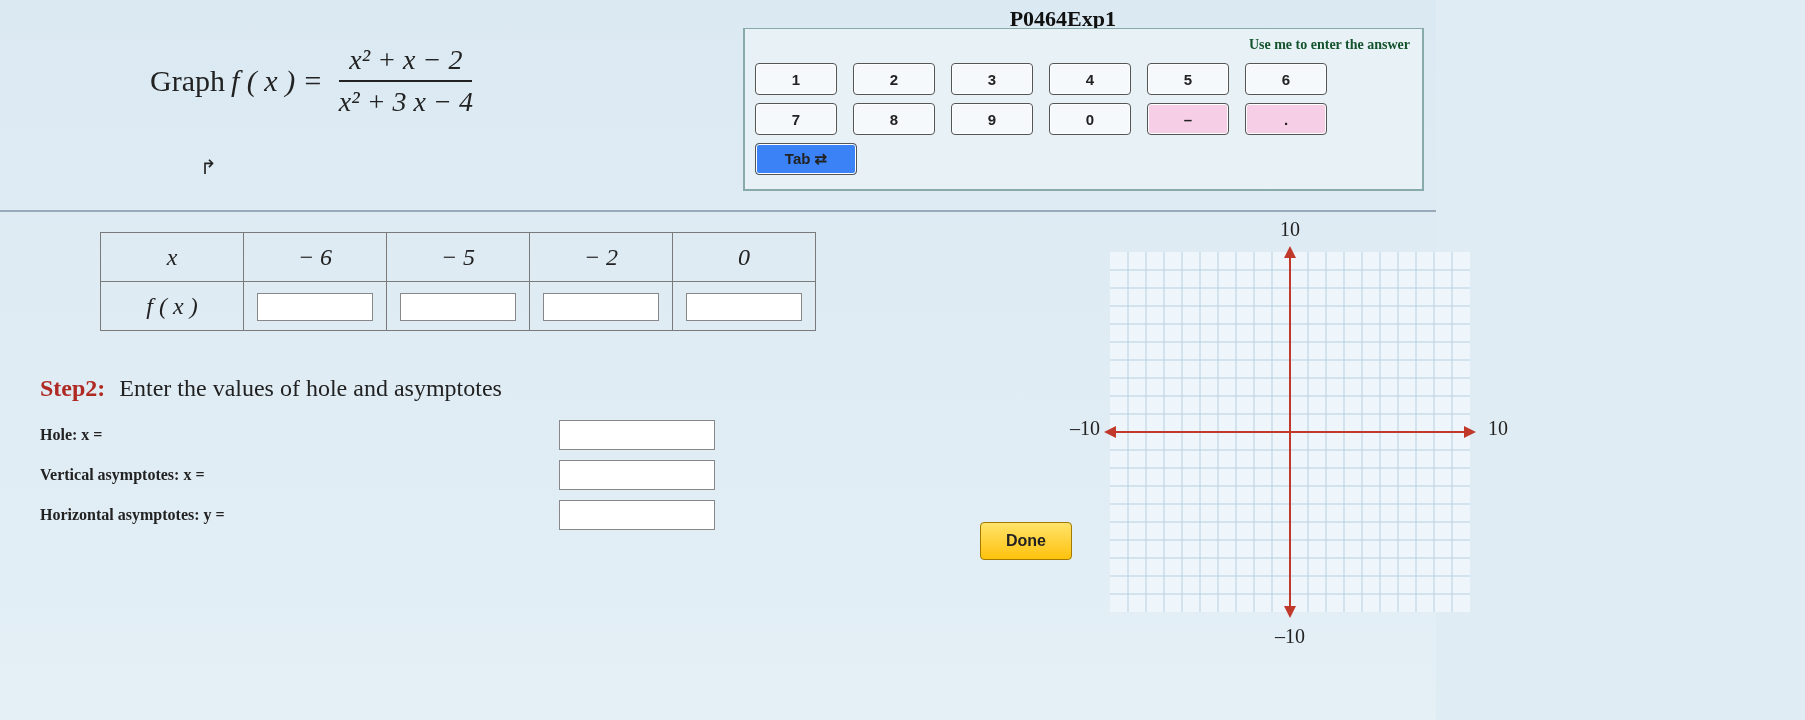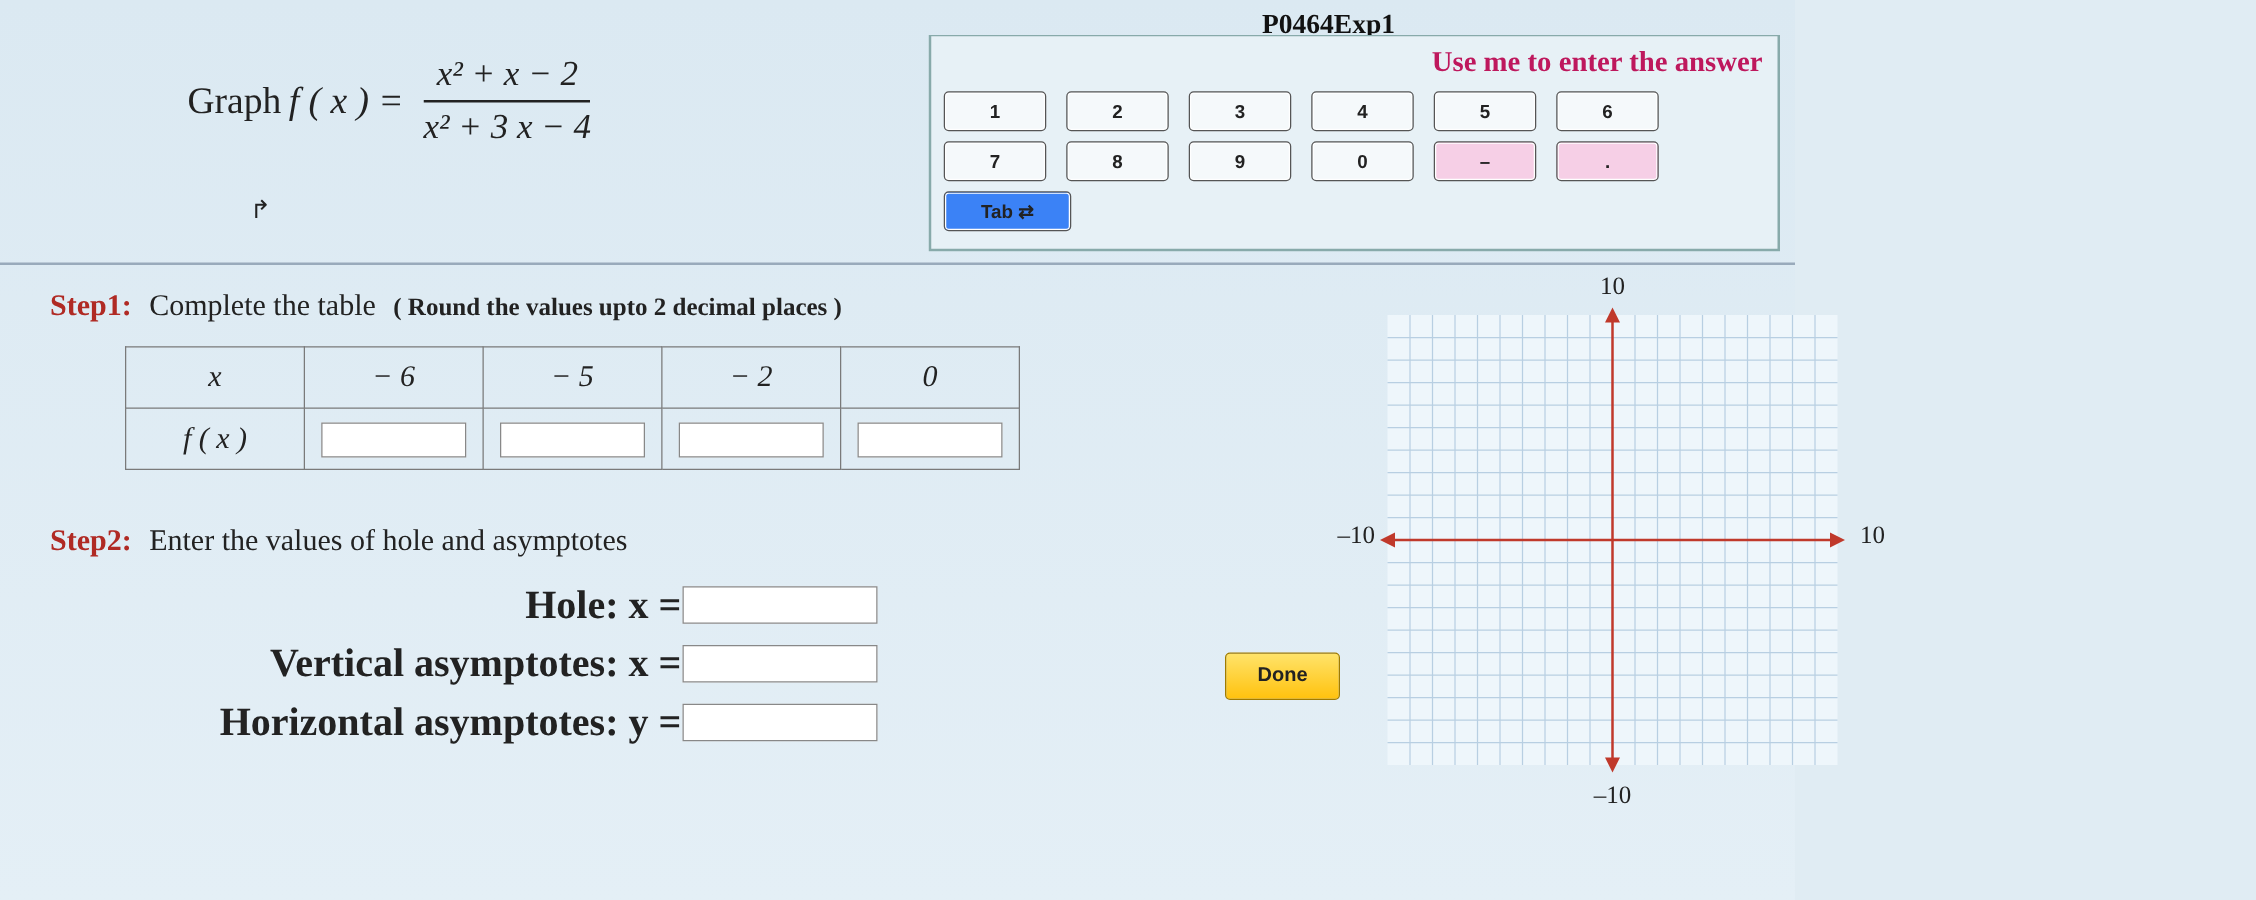--- a/index.html
+++ b/index.html
@@ -7,38 +7,38 @@
 .top { position:relative; height:210px; border-bottom:2px solid #9ab; }
 .formula { position:absolute; left:150px; top:40px; font-size:30px; display:flex; align-items:center; gap:6px; }
 .formula .lhs { font-style:italic; }
 .frac { display:inline-flex; flex-direction:column; align-items:center; font-style:italic; }
 .frac .num,.frac .den { padding:4px 10px; font-size:28px; }
 .frac .num { border-bottom:2px solid #222; }
 .cursor { position:absolute; left:200px; top:155px; font-size:20px; }
 .answer-link { position:absolute; left:790px; top:165px; font-size:28px; color:#93352f; text-decoration:underline; cursor:pointer; }
 .header-id { position:absolute; right:320px; top:6px; font-weight:bold; font-size:22px; color:#111; }
 .keypad-box { position:absolute; right:12px; top:28px; width:665px; border:2px solid #8aa; border-top:1px solid #8aa; background:#e7f1f6; padding:6px 6px 10px 6px; }
-.keypad-title { color:#be185d; font-weight:bold; font-size:23px; text-align:right; padding:2px 6px 6px 0; font-family:"Times New Roman",serif; }
+.keypad-title { color:#14532d; font-weight:bold; font-size:14px; text-align:right; padding:2px 6px 6px 0; font-family:"Times New Roman",serif; }
 .keypad-row { display:flex; gap:16px; padding:4px 4px; }
 .key { width:80px; height:30px; border:1px solid #555; border-radius:4px; background:#f5f9fb; font-size:15px; font-family:Arial,sans-serif; font-weight:bold; display:flex; align-items:center; justify-content:center; box-shadow:inset 0 0 0 1px #fff; cursor:pointer; }
 .key.minus { background:#f6cfe6; }
 .key.dot { background:#f6cfe6; }
 .key.tab { background:#3b82f6; width:100px; gap:8px; }
 .bottom { position:relative; padding:20px 40px; }
 .step-label { color:#b02a24; font-weight:bold; font-size:24px; }
 .step-text { font-size:24px; }
 .step-note { font-weight:bold; font-size:20px; }
 .step1-line { display:flex; align-items:baseline; gap:14px; margin-bottom:18px; }
 table.tbl { border-collapse:collapse; margin-left:60px; }
 table.tbl td { border:1px solid #7a7a7a; width:140px; height:46px; text-align:center; font-size:24px; font-style:italic; }
 table.tbl td.hdr { font-style:italic; }
 .cell-input { width:110px; height:24px; border:1px solid #888; background:#fff; }
 .step2 { margin-top:44px; }
 .hv-row { display:flex; align-items:center; justify-content:flex-start; margin-top:10px; }
-.hv-label { width:505px; text-align:right; font-weight:bold; font-size:32px; padding-right:1px; }
+.hv-label { width:505px; text-align:left; font-weight:bold; font-size:16px; padding-right:14px; }
 .hv-input { width:150px; height:26px; border:1px solid #888; background:#fff; }
 .done-btn { position:absolute; left:980px; top:310px; width:90px; height:36px; border:1px solid #a07b00; border-radius:4px; background:linear-gradient(#ffe36a,#ffc20e); font-weight:bold; font-family:Arial,sans-serif; font-size:16px; cursor:pointer; display:flex; align-items:center; justify-content:center; }
 .reset-btn { position:absolute; right:40px; top:330px; width:100px; height:40px; border:2px solid #555; border-radius:2px; background:#eef5f9; font-weight:bold; font-family:Arial,sans-serif; font-size:18px; cursor:pointer; display:flex; align-items:center; justify-content:center; }
 .graph-wrap { position:absolute; left:1080px; top:10px; width:420px; height:420px; }
 .graph-wrap .lbl { position:absolute; font-size:20px; }
 .graph-wrap .lbl.t { left:200px; top:-4px; }
 .graph-wrap .lbl.b { left:195px; bottom:-6px; }
 .graph-wrap .lbl.l { left:-10px; top:195px; }
 .graph-wrap .lbl.r { right:-8px; top:195px; }
 svg.grid { display:block; }
@@ -80,25 +80,20 @@
       <div class="key minus">–</div>
       <div class="key dot">.</div>
     </div>
     <div class="keypad-row">
       <div class="key tab">Tab  ⇄</div>
     </div>
   </div>
 </div>
 
 <div class="bottom">
-  <div class="step1-line">
-    <span class="step-label">Step1:</span>
-    <span class="step-text">Complete the table</span>
-    <span class="step-note">( Round the values upto 2 decimal places )</span>
-  </div>
 
   <table class="tbl">
     <tbody>
           <tr>
       <td class="hdr">x</td>
       <td>− 6</td>
       <td>− 5</td>
       <td>− 2</td>
       <td>0</td>
     </tr>

